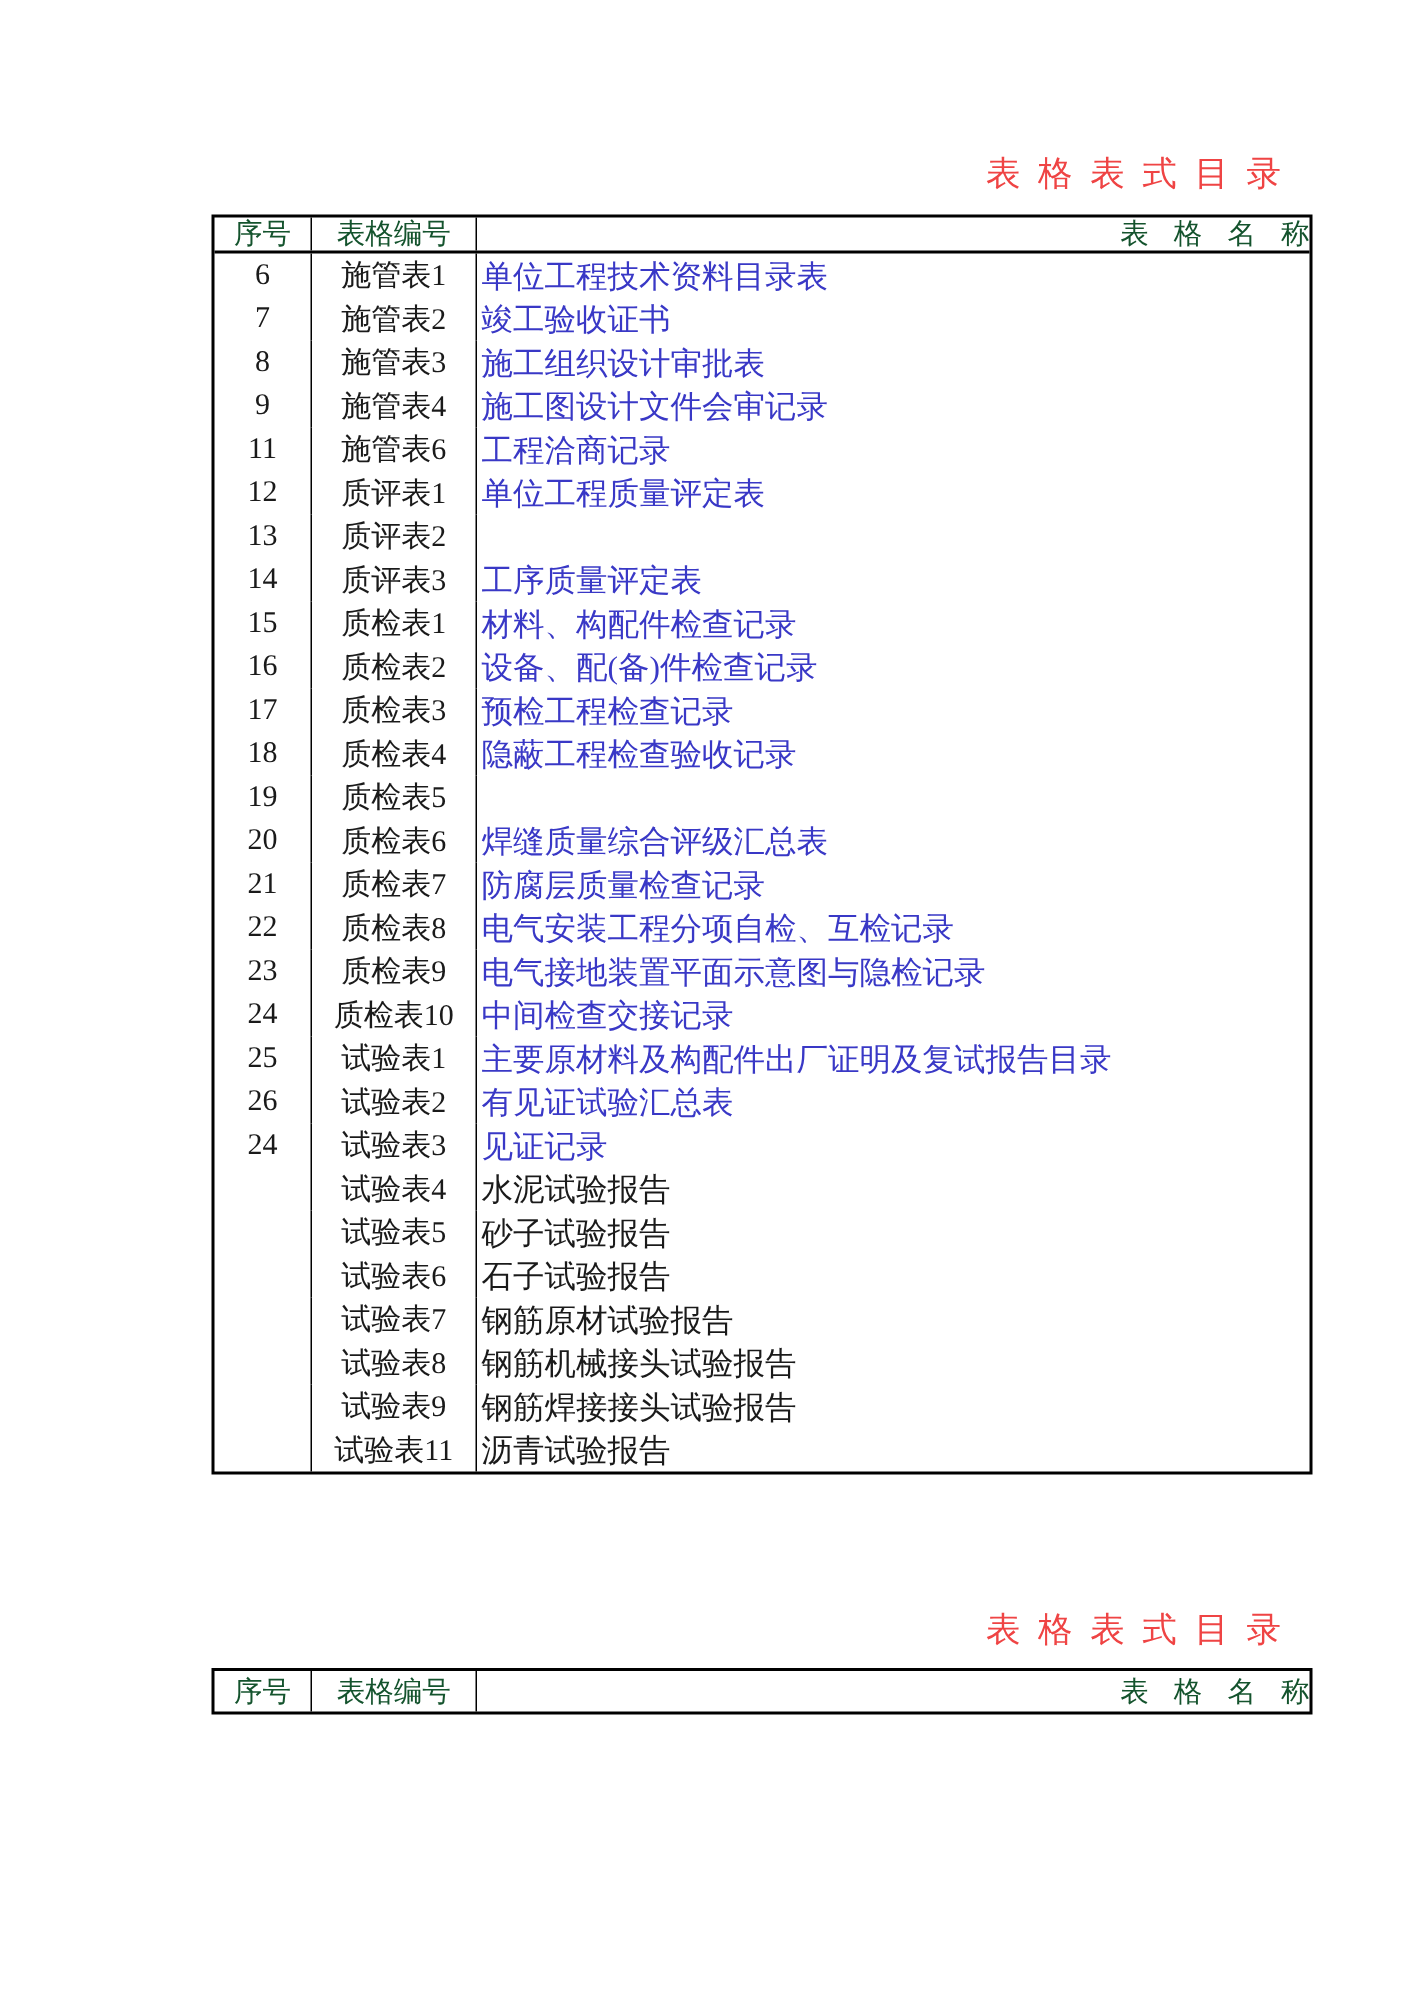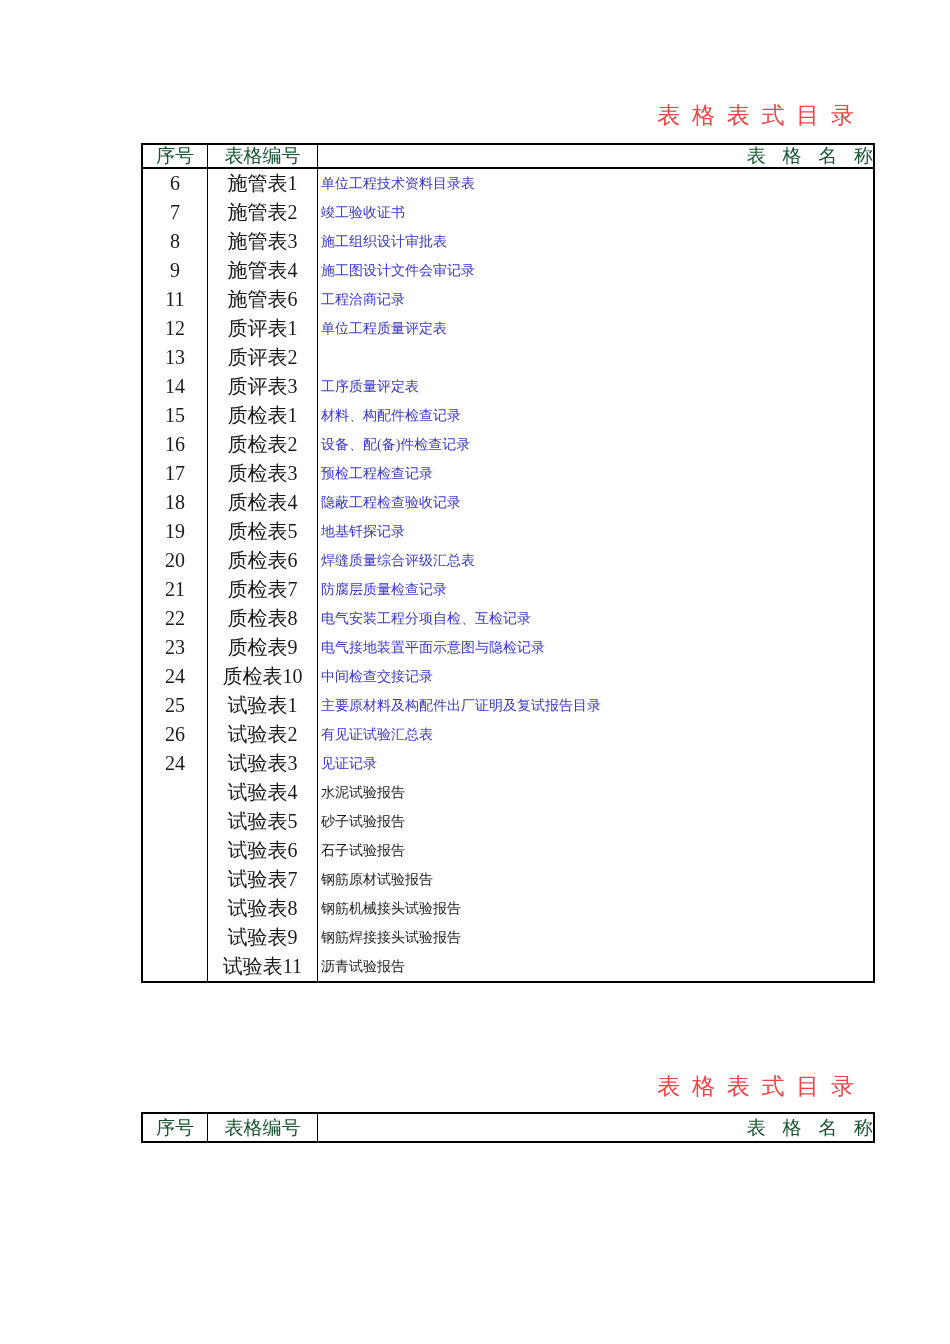--- a/index.html
+++ b/index.html
@@ -53,21 +53,21 @@
 
   .thead .cell-text { font-size: 19px; color: #14532d; }
 
   .tbody {
     flex: 1 1 auto;
     display: flex;
     flex-direction: column;
   }
   .trow { display: flex; flex: 1 1 0; min-height: 0; }
   .trow .c1, .trow .c2 { font-size: 20px; color: #1a1a1a; }
-  .trow .c3 { font-size: 14px; color: #1a1a1a; }
+  .trow .c3 { font-size: 21px; color: #1a1a1a; }
   .trow .c3.link { color: #3938c6; }
 </style>
 </head>
 <body>
 
 <div class="doc-title" id="title-1">表 格 表 式 目 录</div>
 
 <div class="forms-table" id="table-1">
   <div class="thead">
     <div class="c1">
@@ -149,21 +149,20 @@
 
   <div class="trow">
     <div class="c1">18</div>
     <div class="c2">质检表4</div>
     <div class="c3 link">隐蔽工程检查验收记录</div>
   </div>
 
   <div class="trow">
     <div class="c1">19</div>
     <div class="c2">质检表5</div>
-    <div class="c3 link">地基钎探记录</div>
   </div>
 
   <div class="trow">
     <div class="c1">20</div>
     <div class="c2">质检表6</div>
     <div class="c3 link">焊缝质量综合评级汇总表</div>
   </div>
 
   <div class="trow">
     <div class="c1">21</div>

